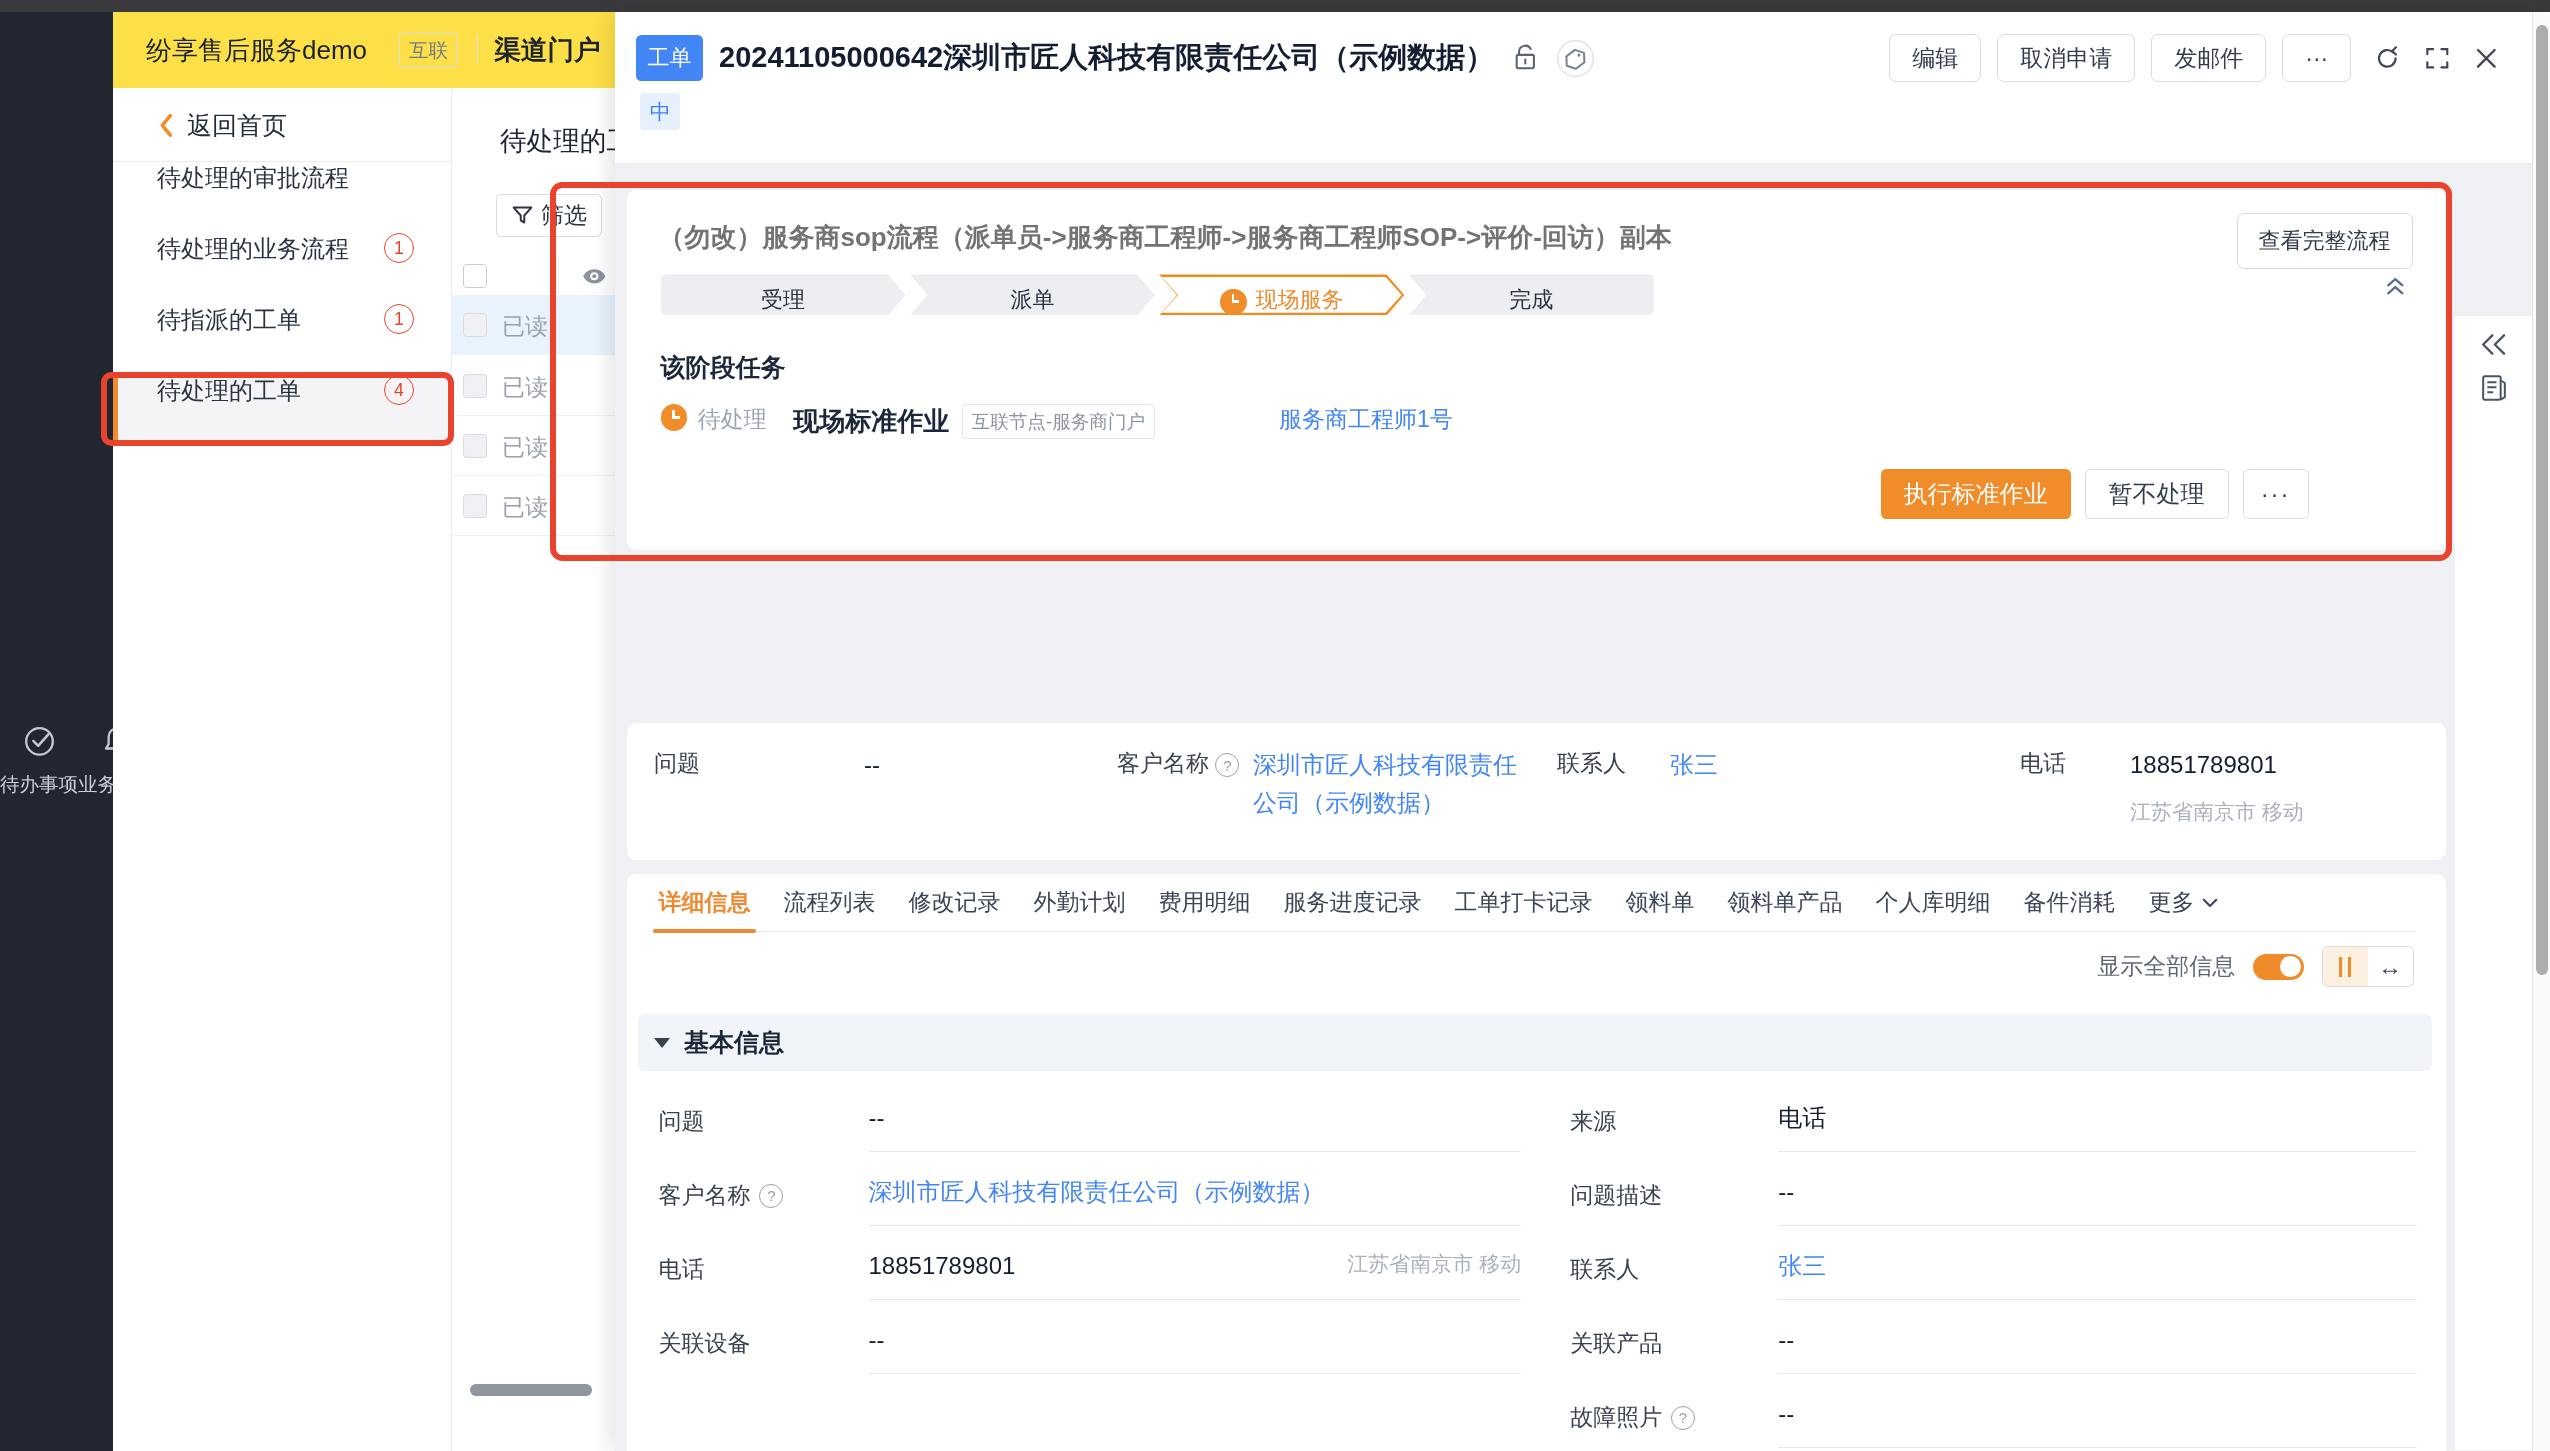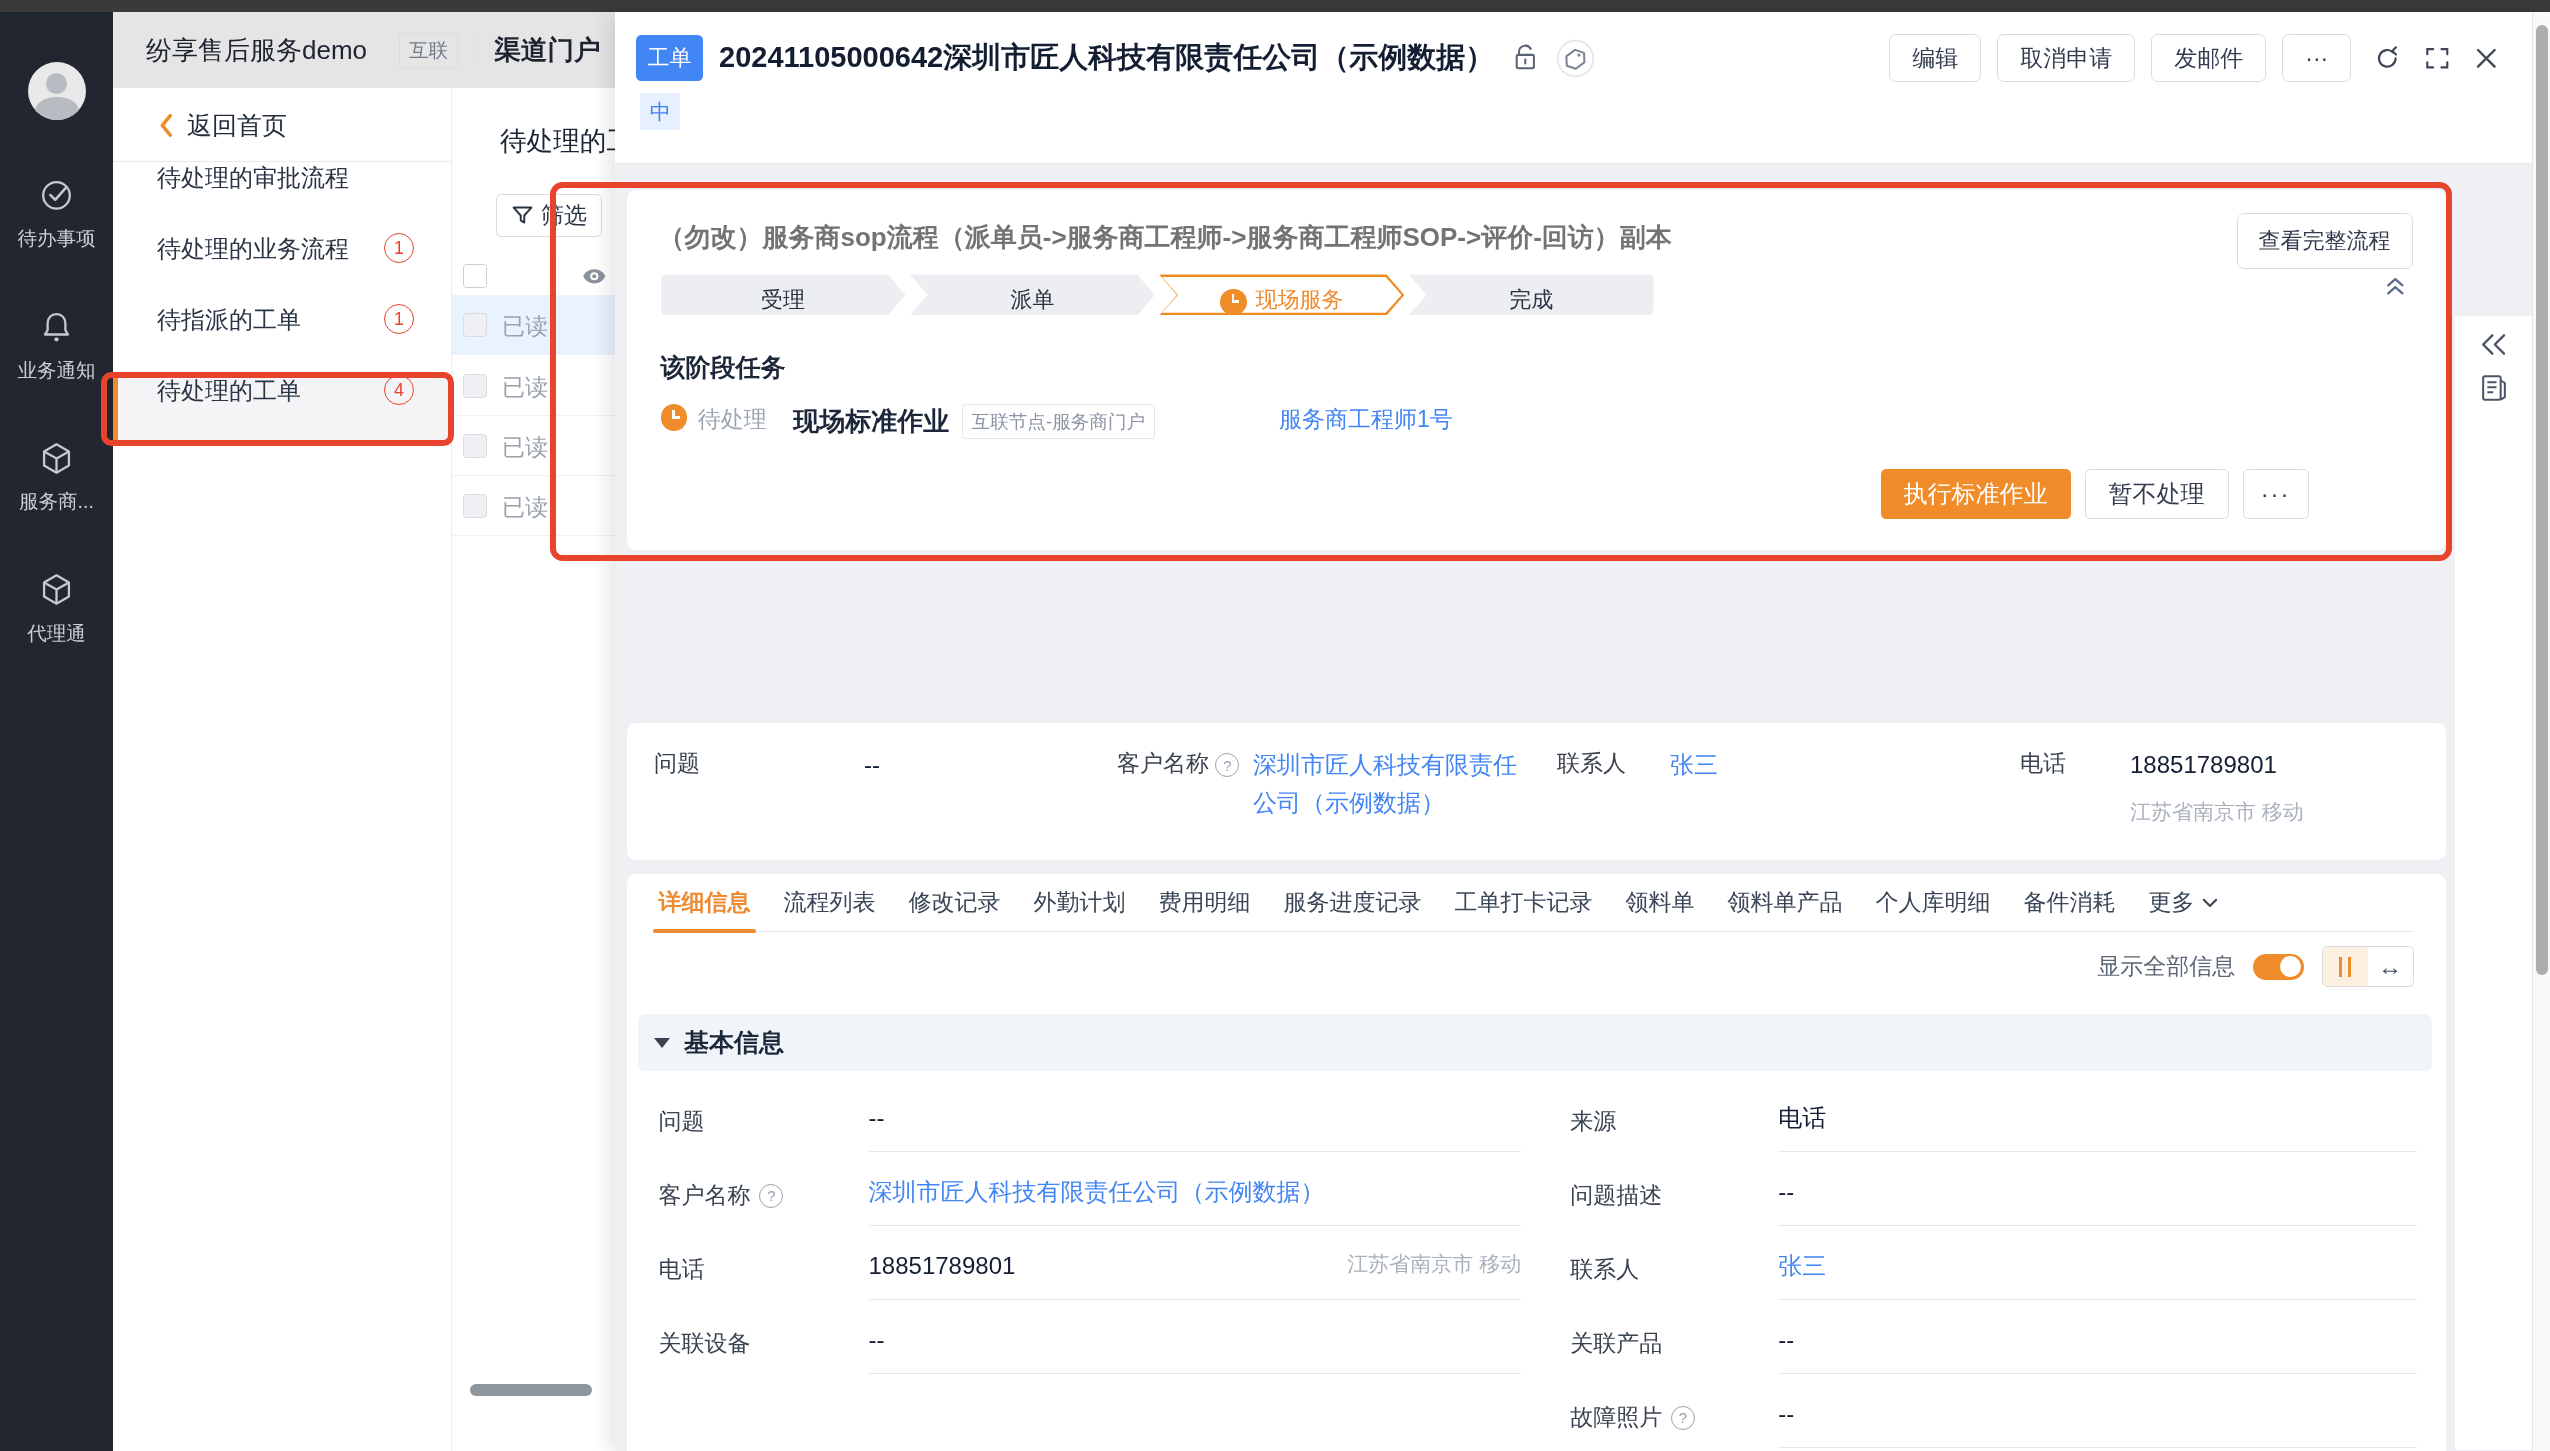--- a/index.html
+++ b/index.html
@@ -5,30 +5,30 @@
   * { margin:0; padding:0; box-sizing:border-box; }
   html,body { width:2550px; height:1451px; overflow:hidden; }
   body { font-family:"Liberation Sans","DejaVu Sans",sans-serif; background:#fff; color:#1A2334; position:relative; }
   svg { display:block; }
 
   
   .topstrip { position:absolute; left:0; top:0; width:2550px; height:12.4px; background:#3A3A3C; z-index:5; }
 
   
   .sidebar { position:absolute; left:0; top:12.4px; width:113px; height:1439px; background:#222630; z-index:6;
-             display:flex; flex-direction:column; align-items:center; }
+             display:flex; flex-direction:row; align-items:center; }
   .avatar { margin-top:50px; width:58px; height:58px; border-radius:50%; background:#E9E9E9; position:relative; overflow:hidden; }
   .avatar::before { content:""; position:absolute; left:18.6px; top:10.6px; width:21px; height:21px; border-radius:50%; background:#B7BCC2; }
   .avatar::after { content:""; position:absolute; left:7px; top:35px; width:44px; height:28px; border-radius:50% 50% 0 0; background:#B7BCC2; }
   .side-item { margin-top:55px; display:flex; flex-direction:column; align-items:center; gap:10.6px; cursor:pointer; }
   .side-item .lbl { font-size:19.5px; color:#C9CED8; white-space:nowrap; }
   .sicon { width:39px; height:39px; }
 
   
-  .apphead { position:absolute; left:113px; top:12.4px; width:502px; height:76px; background:#e5e5e5; z-index:7;
+  .apphead { position:absolute; left:113px; top:12.4px; width:502px; height:76px; background:#fde047; z-index:7;
              display:flex; align-items:center; padding-left:33px; }
   .appname { font-size:26px; color:#1D2430; font-weight:500; white-space:nowrap; }
   .appchip { margin-left:32px; font-size:19.5px; color:#717B8A; border:0.9px solid #D8DCE2; border-radius:3.5px; padding:2.7px 8.9px; white-space:nowrap; }
   .headdiv { margin:0 16px 0 19.5px; width:0.9px; height:30px; background:#DCDFE4; }
   .portal { font-size:26.6px; font-weight:bold; color:#1D2430; white-space:nowrap; }
 
   
   .menu { position:absolute; left:113px; top:89px; width:339px; height:1363px; background:#fff; border-right:0.9px solid #ECECEE; z-index:7; }
   .backrow { height:73px; display:flex; align-items:center; gap:12.4px; padding-left:44px; border-bottom:0.9px solid #E8EAED; cursor:pointer; }
   .backrow .txt { font-size:25px; color:#212B3B; }

